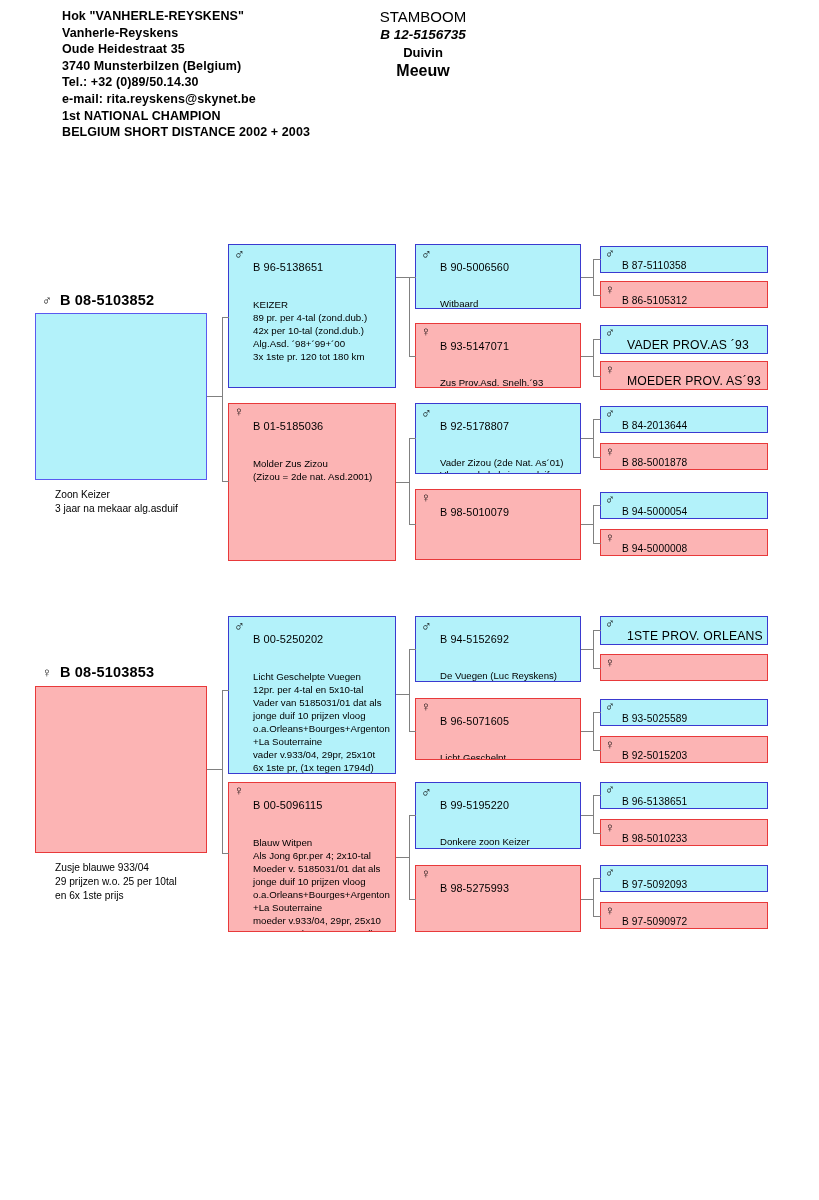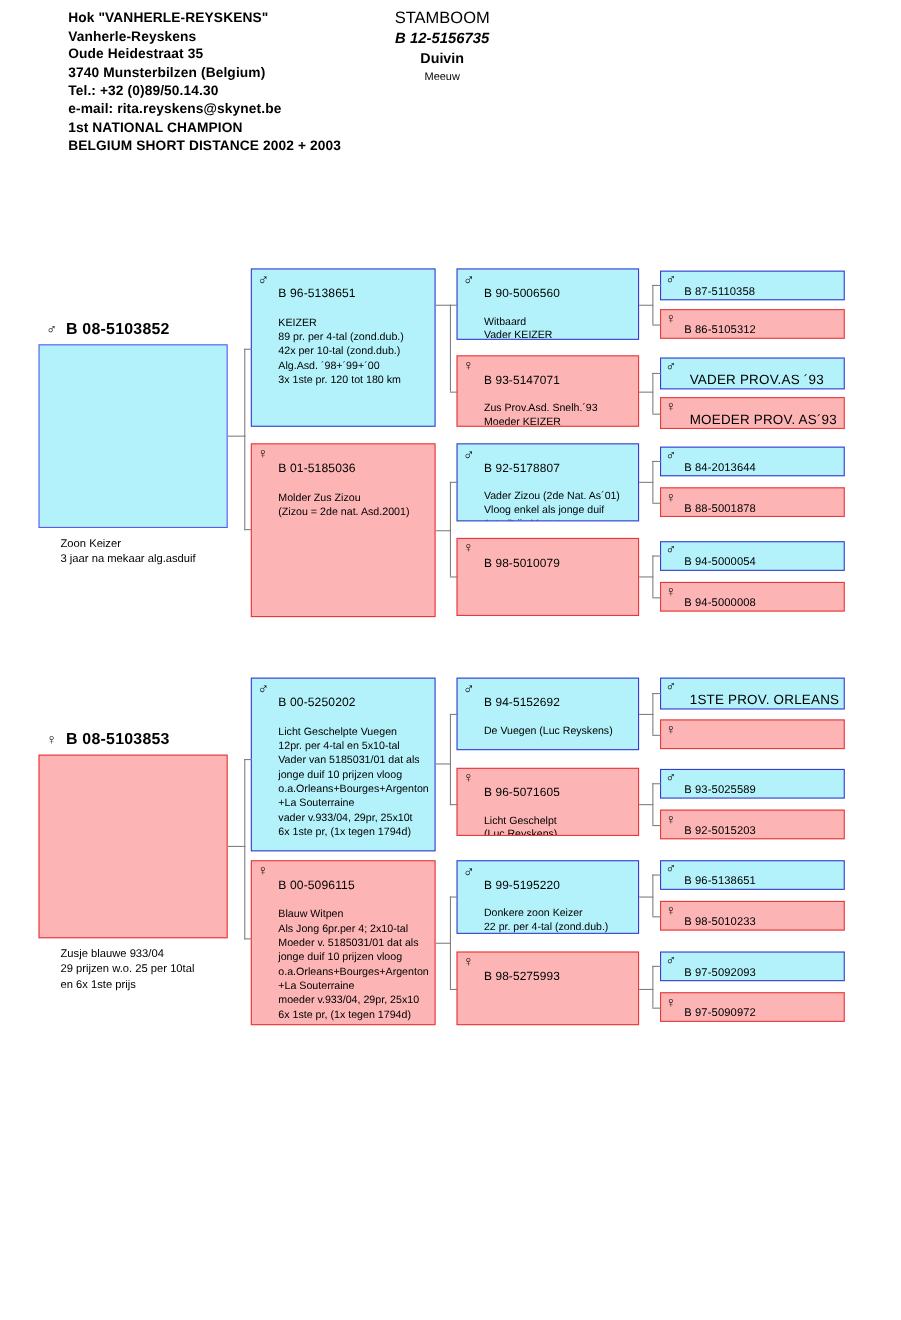--- a/index.html
+++ b/index.html
@@ -15,27 +15,27 @@
   }
   .page { position:relative; width:819px; height:1200px; }
 
   
   .hdr-left {
     position:absolute; left:62px; top:8px;
     font-size:12.5px; font-weight:bold; line-height:16.6px;
     letter-spacing:0.1px; white-space:pre;
   }
   .hdr-right {
-    position:absolute; left:312px; top:8px; width:180px;
+    position:absolute; left:333px; top:8px; width:180px;
     text-align:center; line-height:18px;
   }
   .hdr-right .big { font-size:15px; font-weight:normal; }
   .hdr-right .b1 { font-size:13.5px; font-weight:bold;font-style:italic; }
   .hdr-right .b2 { font-size:13px; font-weight:bold; }
-  .hdr-right .b3 { font-size:10px; font-weight:normal; }
+  .hdr-right .b3 { font-size:16px; font-weight:bold; }
 
   
   .box {
     position:absolute;
     border:1px solid #3a3ad0;
     background:#b3f2fa;
     overflow:hidden;
   }
   .box.f { border-color:#e8393a; background:#fcb4b4; }
 
@@ -48,21 +48,21 @@
   .box .body {
     position:absolute; left:22px; top:2px; right:2px;
     font-size:9.6px; line-height:12.6px;
     white-space:pre-line;
   }
   .box .id {
     font-size:10.3px; font-weight:normal; letter-spacing:0.1px;
     line-height:13.4px;
     display:block;
   }
-  .box .sub { display:block; }
+  .box .sub { display:block;margin-top:11px; }
 
   
   .g2 .body { left:24px; top:3px; font-size:9.7px; line-height:13.0px; }
   .g2 .id { font-size:11px; }
   .g2 .sym { font-size:14px; top:2px; left:5px; }
 
   .g3 .body { left:24px; top:3px; }
   .g3 .id { font-size:10.8px; }
   .g3 .sym { font-size:14px; top:2px; left:5px; }
 

